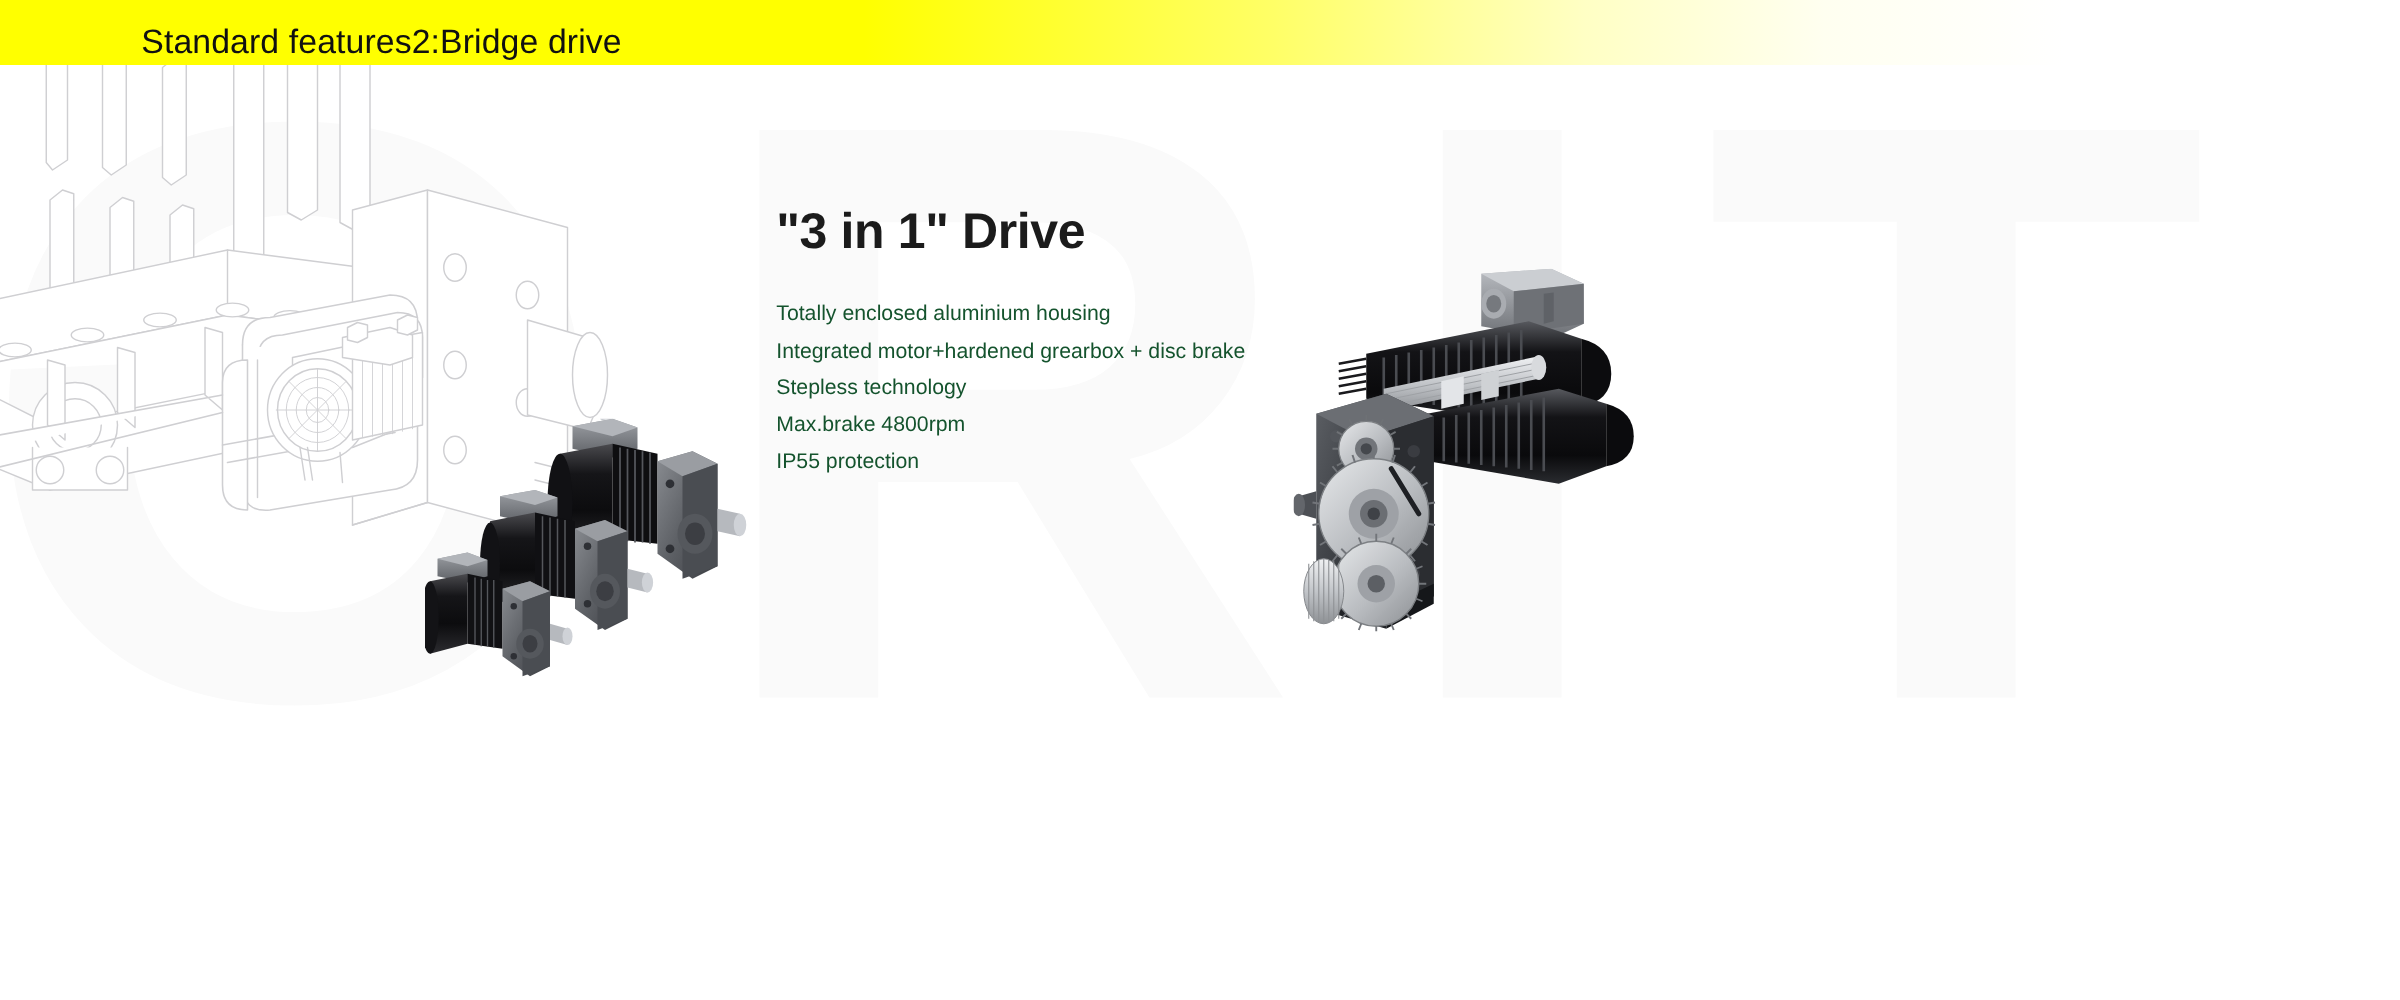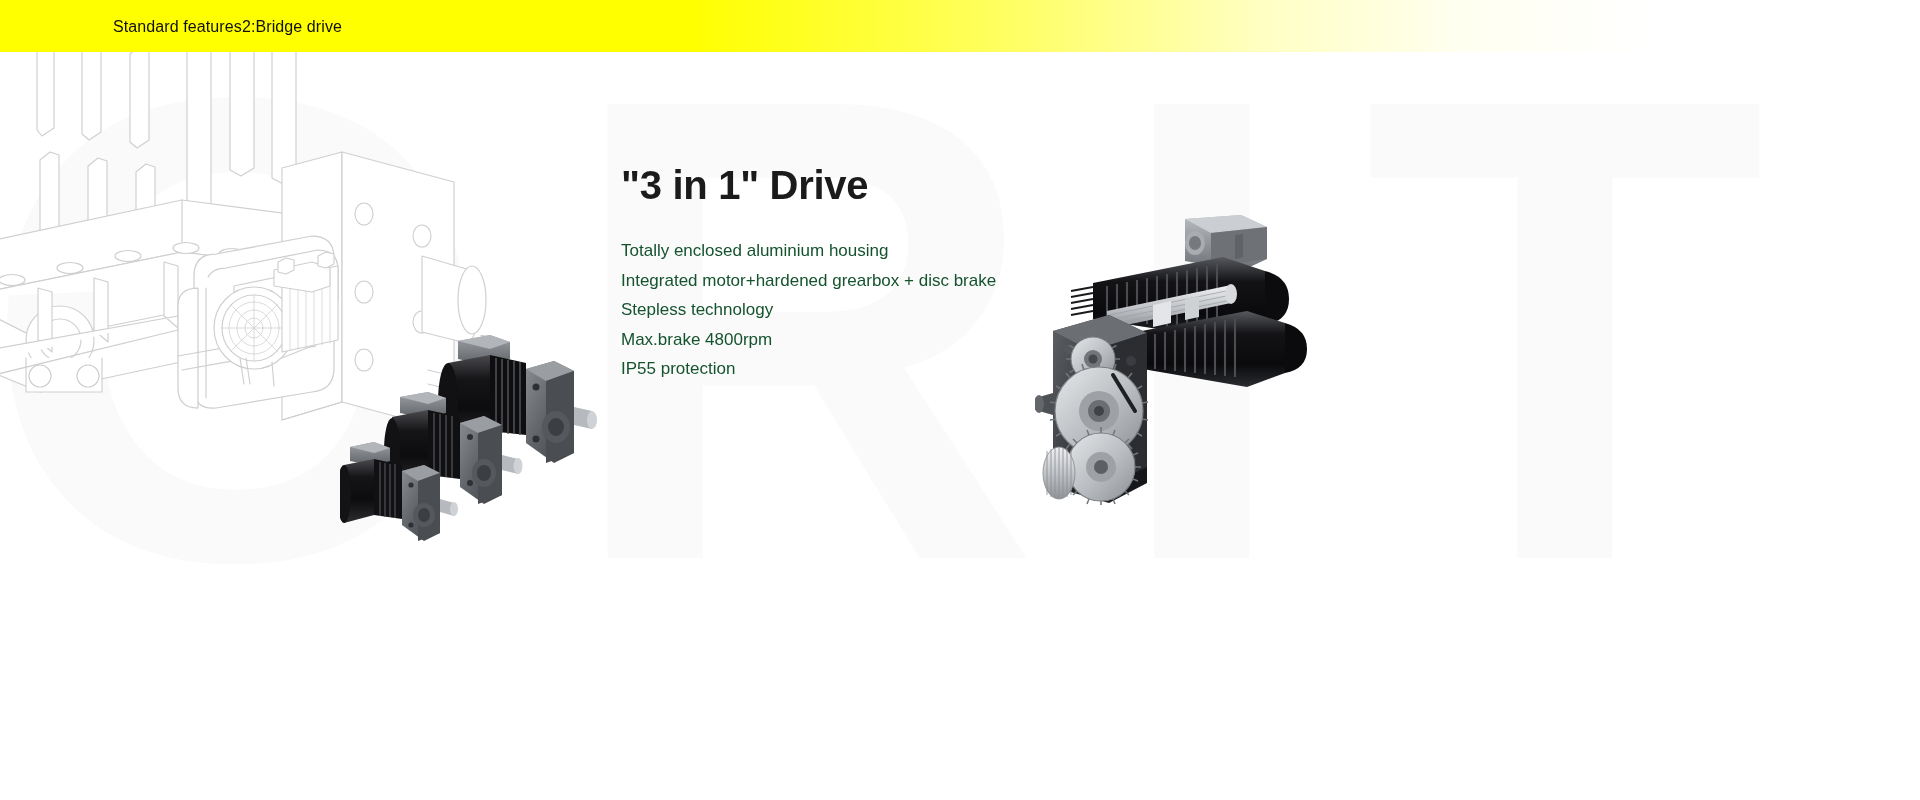--- a/index.html
+++ b/index.html
@@ -12,21 +12,21 @@
   }
   .slide{position:absolute;inset:0;width:1920px;height:800px;overflow:hidden;background:#fff;}
 
   
   .header-band{
     position:absolute;left:0;top:0;width:1920px;height:52px;
     background:linear-gradient(to right,#ffff00 0%,#ffff00 36%,#ffff66 53%,#ffffc4 66%,#fffff0 76%,#ffffff 86%,#ffffff 100%);
   }
   .header-title{
     position:absolute;left:113px;top:18px;
-    font-size:16px;color:#111;letter-spacing:.1px;white-space:nowrap;
+    font-size:27px;color:#111;letter-spacing:.1px;white-space:nowrap;
   }
 
   
   .watermark{
     position:absolute;left:0;top:52px;width:1920px;height:640px;
     overflow:hidden;pointer-events:none;
   }
   .wm-text{
     position:absolute;left:-20px;top:-52px;
     font-size:660px;line-height:660px;font-weight:700;

